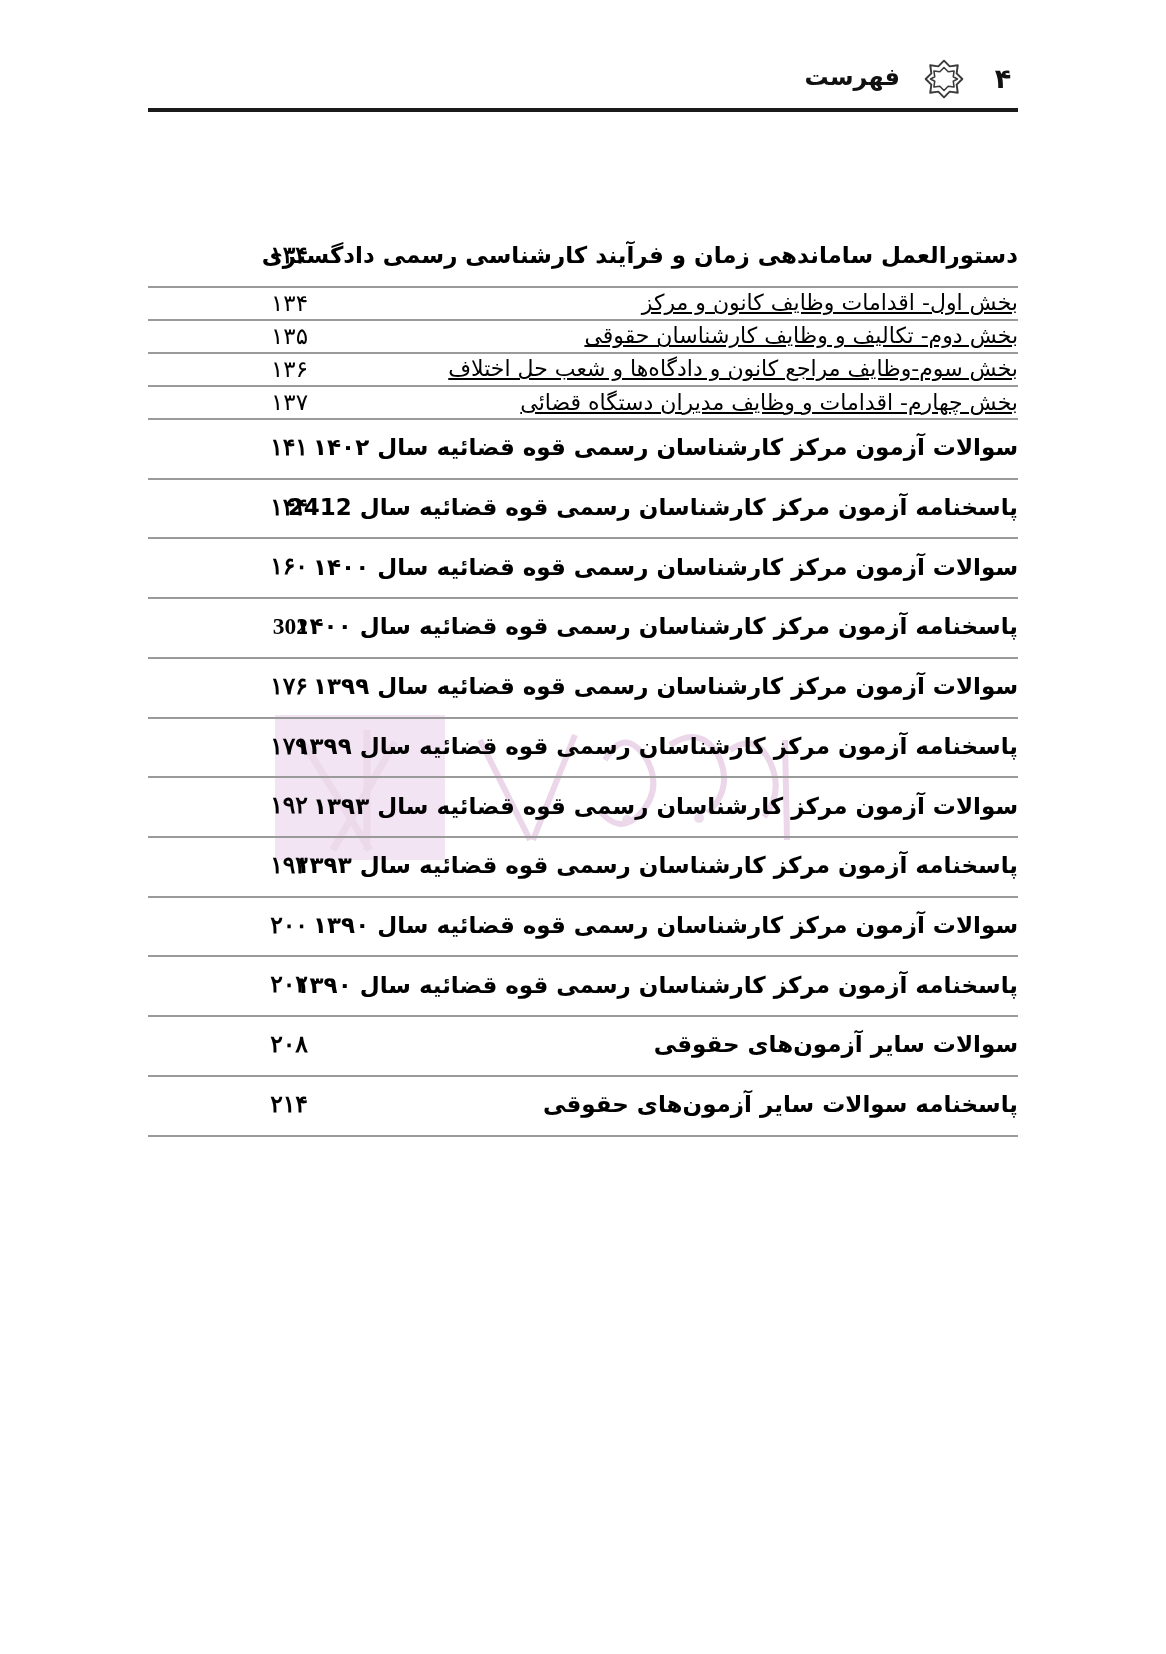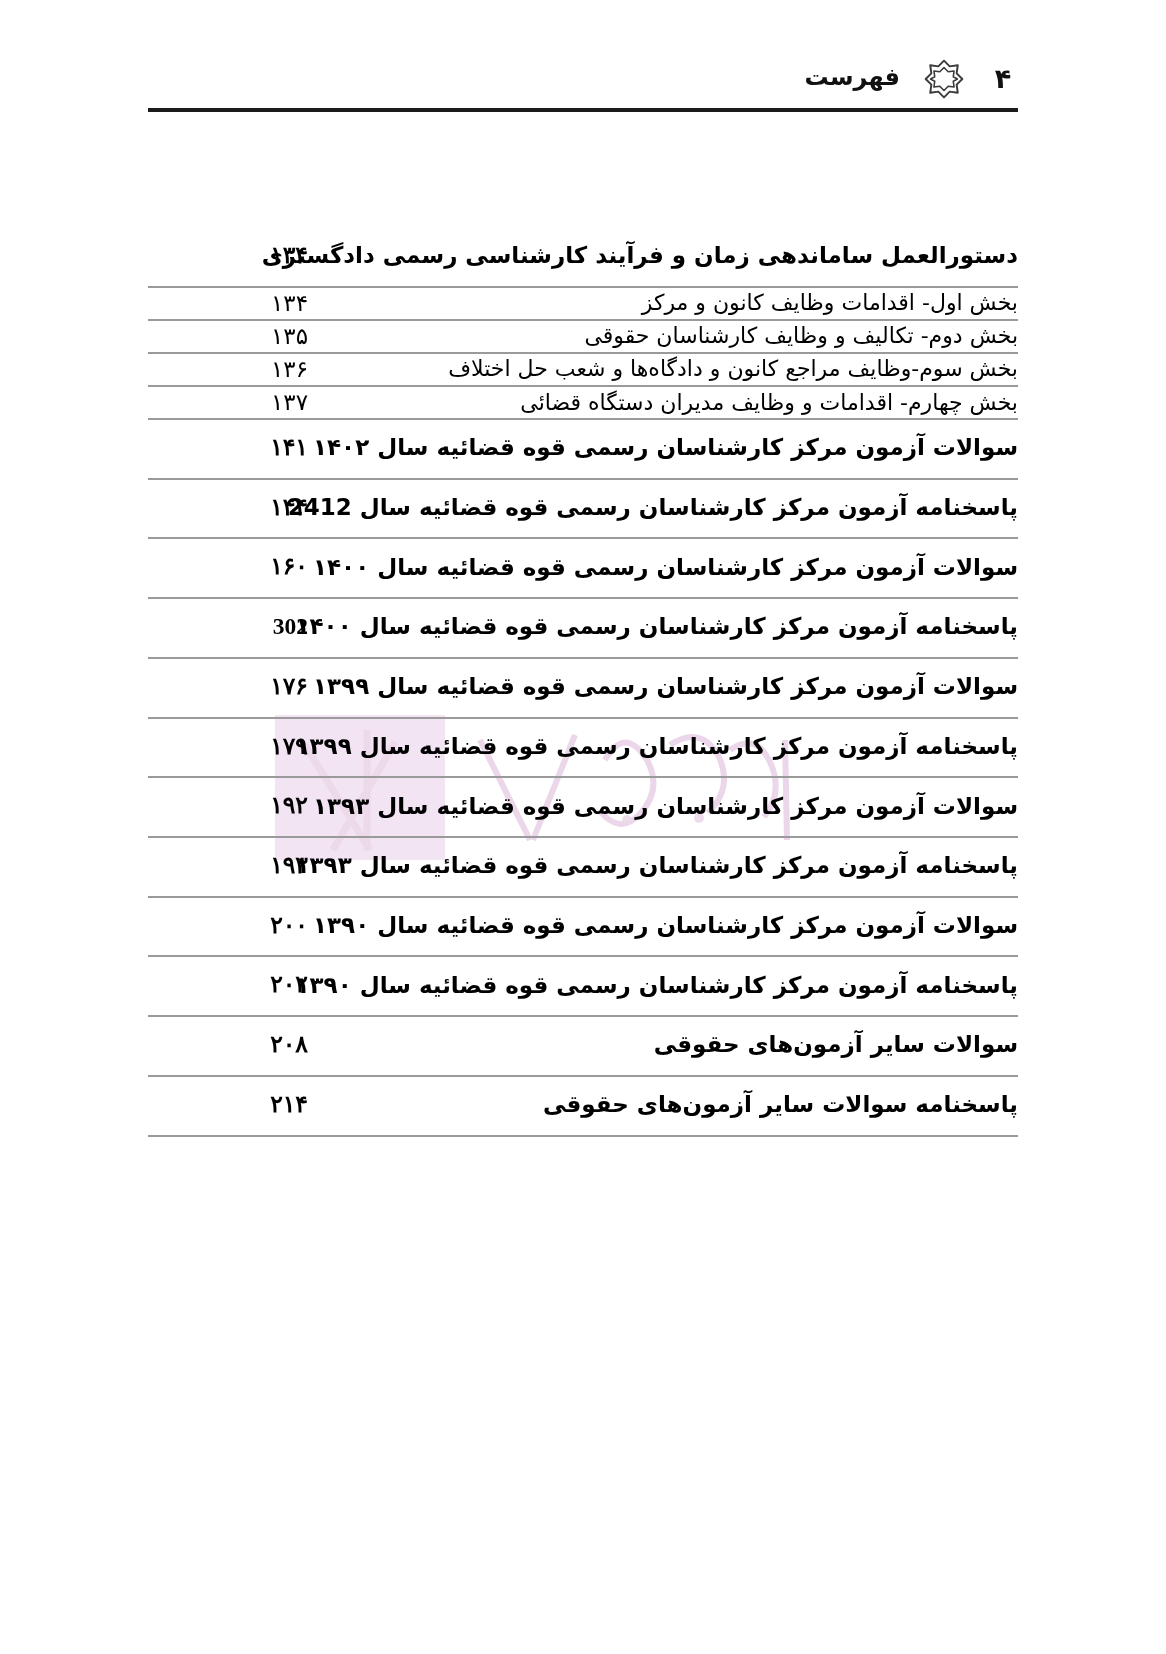--- a/index.html
+++ b/index.html
@@ -127,21 +127,21 @@
   
   tr.level-main .cell-title,
   tr.level-main .cell-page {
     font-weight: bold;
   }
   tr.level-sub .cell-title,
   tr.level-sub .cell-page {
     font-weight: normal;
   }
   tr.level-main .cell-title { font-size: 23px; }
-  tr.level-sub  .cell-title { font-size: 22px; }
+  tr.level-sub  .cell-title { font-size: 22px; text-decoration: underline; }
   tr.level-main .cell-page  { font-size: 23.5px; }
   tr.level-sub  .cell-page  { font-size: 23px; }
 
   
   tr.level-main .cell-title,
   tr.level-main .cell-page { padding-top: 12px; padding-bottom: 14px; }
 </style>
 </head>
 <body>
 

